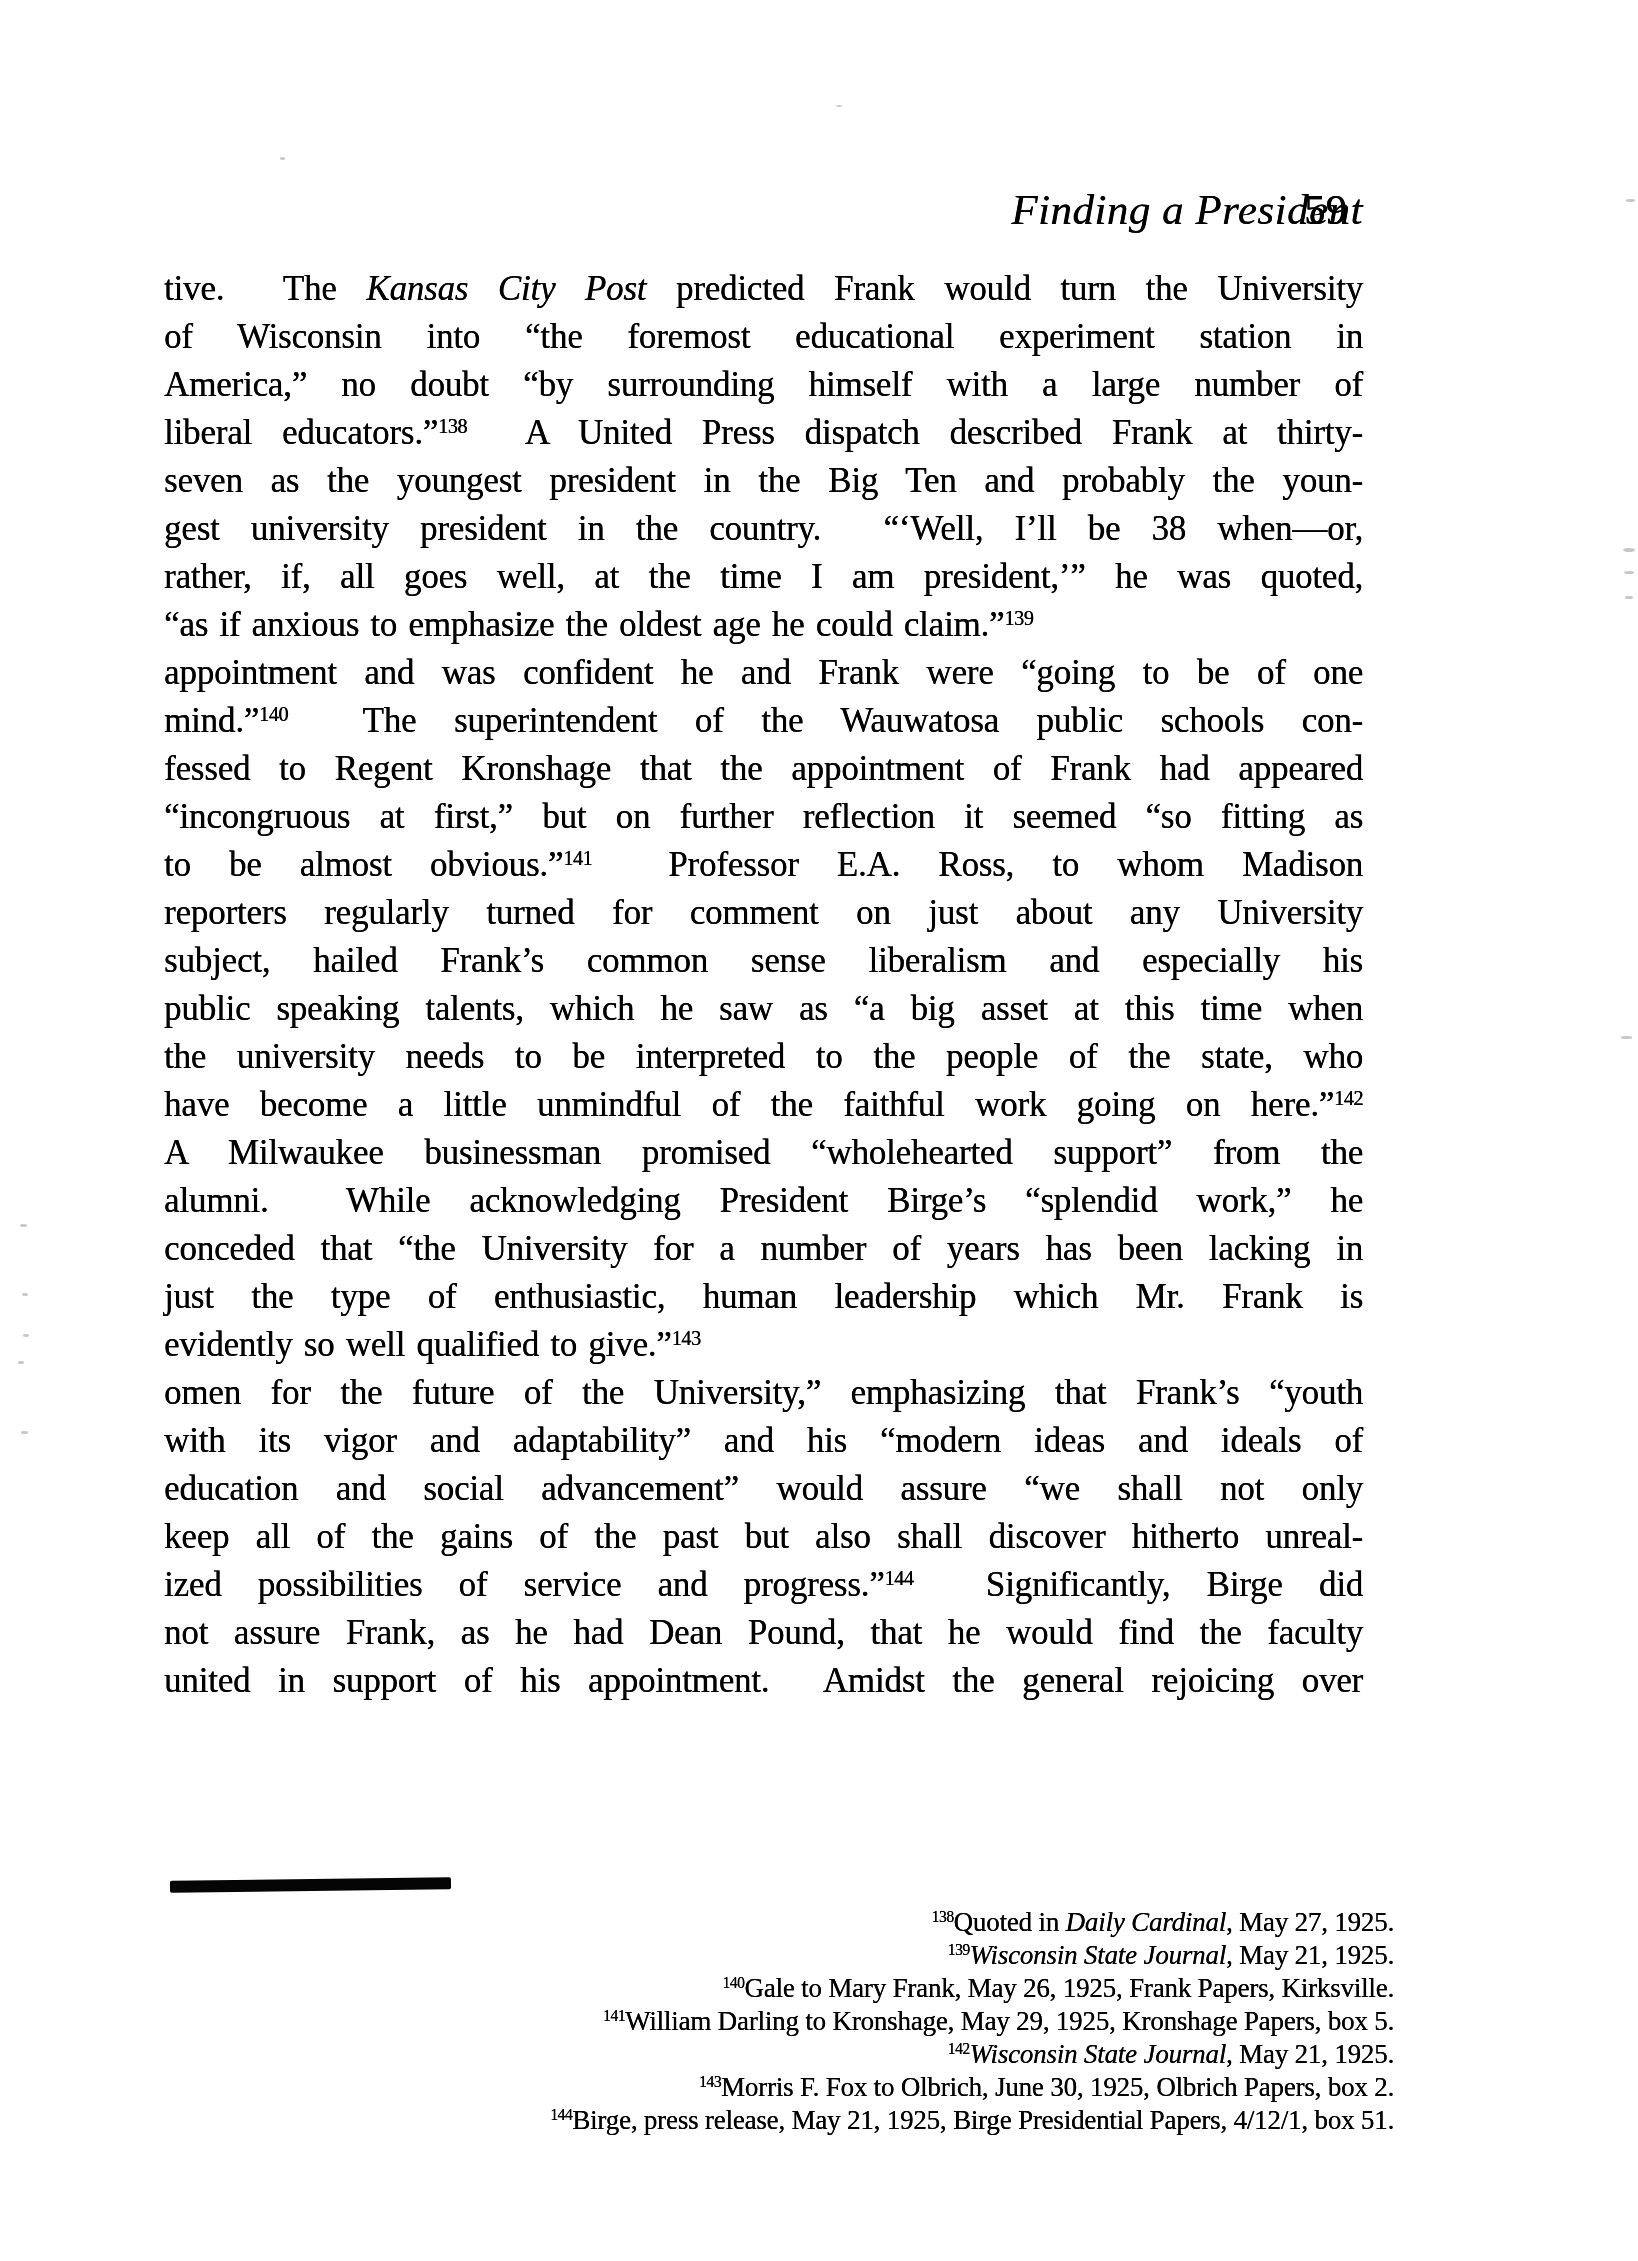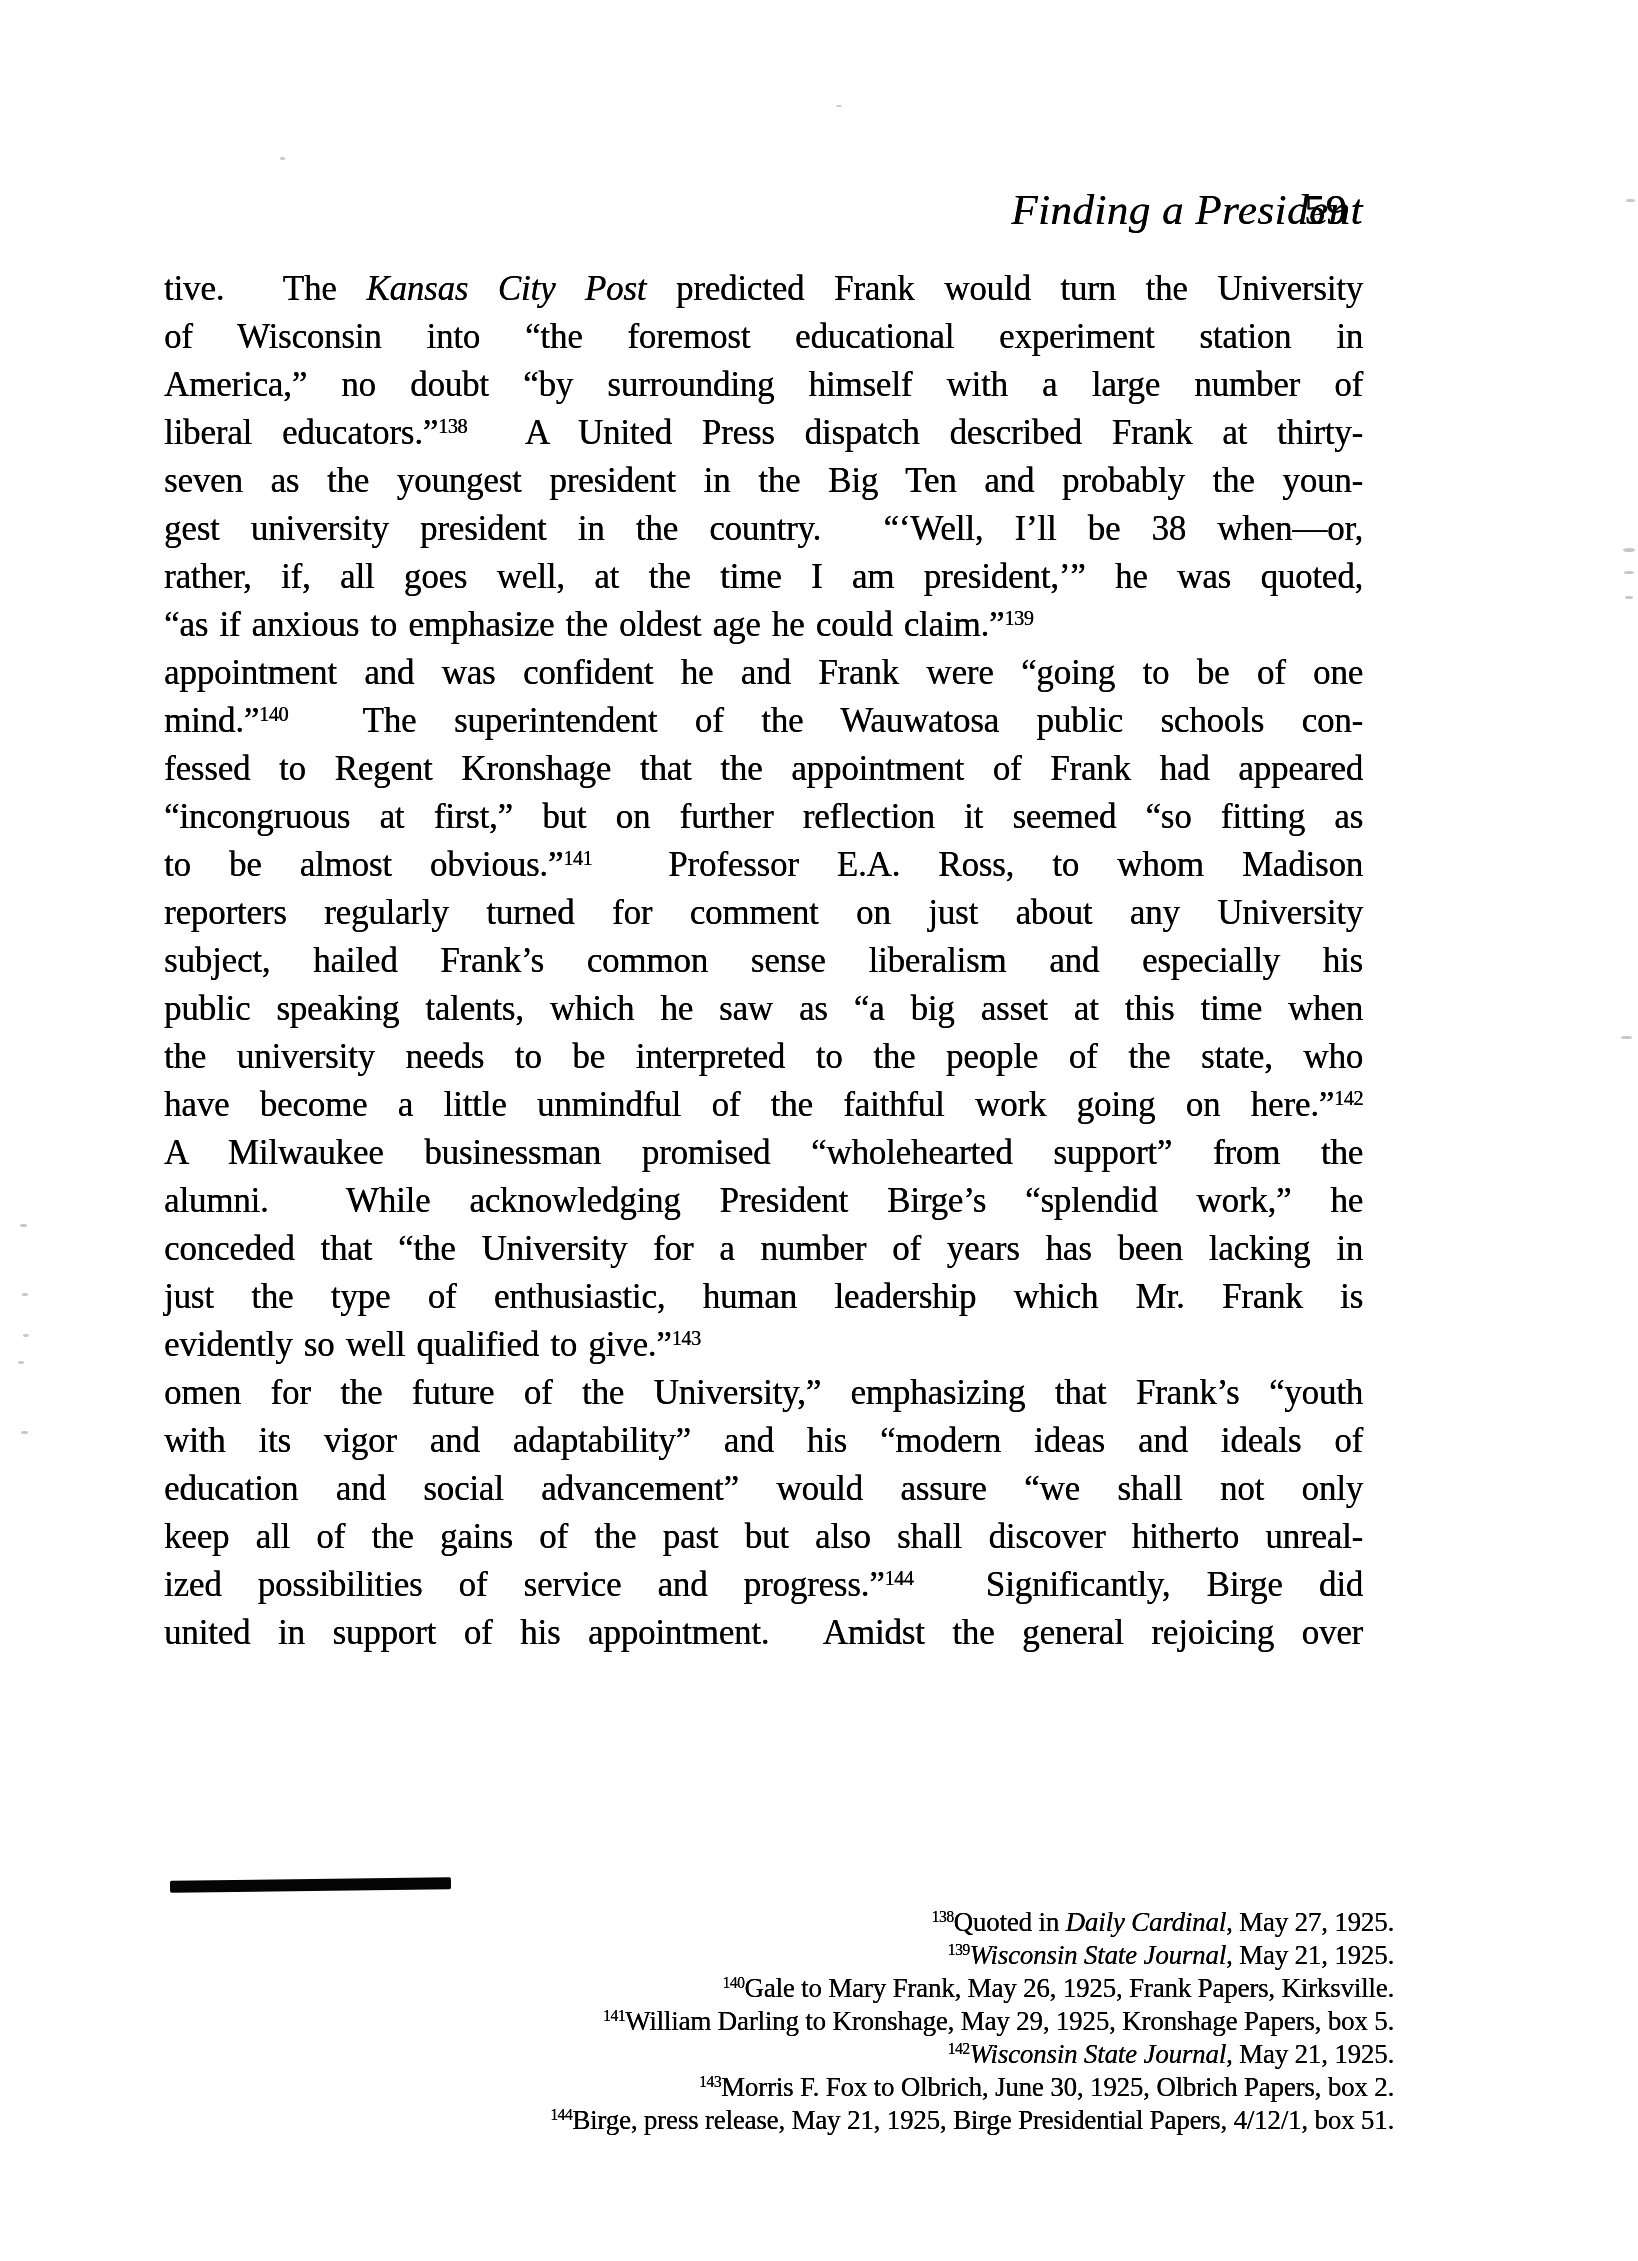--- a/index.html
+++ b/index.html
@@ -135,20 +135,21 @@
       <div class="body-line"><span>A Milwaukee businessman promised “wholehearted support” from the</span></div>
       <div class="body-line"><span>alumni.&nbsp; While acknowledging President Birge’s “splendid work,” he</span></div>
       <div class="body-line"><span>conceded that “the University for a number of years has been lacking in</span></div>
       <div class="body-line"><span>just the type of enthusiastic, human leadership which Mr. Frank is</span></div>
       <div class="body-line flush"><span>evidently so well qualified to give.”</span><sup>143</sup></div>
       <div class="body-line"><span>omen for the future of the University,” emphasizing that Frank’s “youth</span></div>
       <div class="body-line"><span>with its vigor and adaptability” and his “modern ideas and ideals of</span></div>
       <div class="body-line"><span>education and social advancement” would assure “we shall not only</span></div>
       <div class="body-line"><span>keep all of the gains of the past but also shall discover hitherto unreal-</span></div>
       <div class="body-line"><span>ized possibilities of service and progress.”</span><sup>144</sup><span>&nbsp; Significantly, Birge did</span></div>
+      <div class="body-line"><span>not assure Frank, as he had Dean Pound, that he would find the faculty</span></div>
       <div class="body-line"><span>united in support of his appointment.&nbsp; Amidst the general rejoicing over</span></div>
     </main>
 
   <div id="footnote-separator"></div>
 
   <section id="footnotes">
       <div class="footnote-line"><sup>138</sup><span>Quoted in </span><em>Daily Cardinal</em><span>, May 27, 1925.</span></div>
       <div class="footnote-line"><sup>139</sup><em>Wisconsin State Journal</em><span>, May 21, 1925.</span></div>
       <div class="footnote-line"><sup>140</sup><span>Gale to Mary Frank, May 26, 1925, Frank Papers, Kirksville.</span></div>
       <div class="footnote-line"><sup>141</sup><span>William Darling to Kronshage, May 29, 1925, Kronshage Papers, box 5.</span></div>

